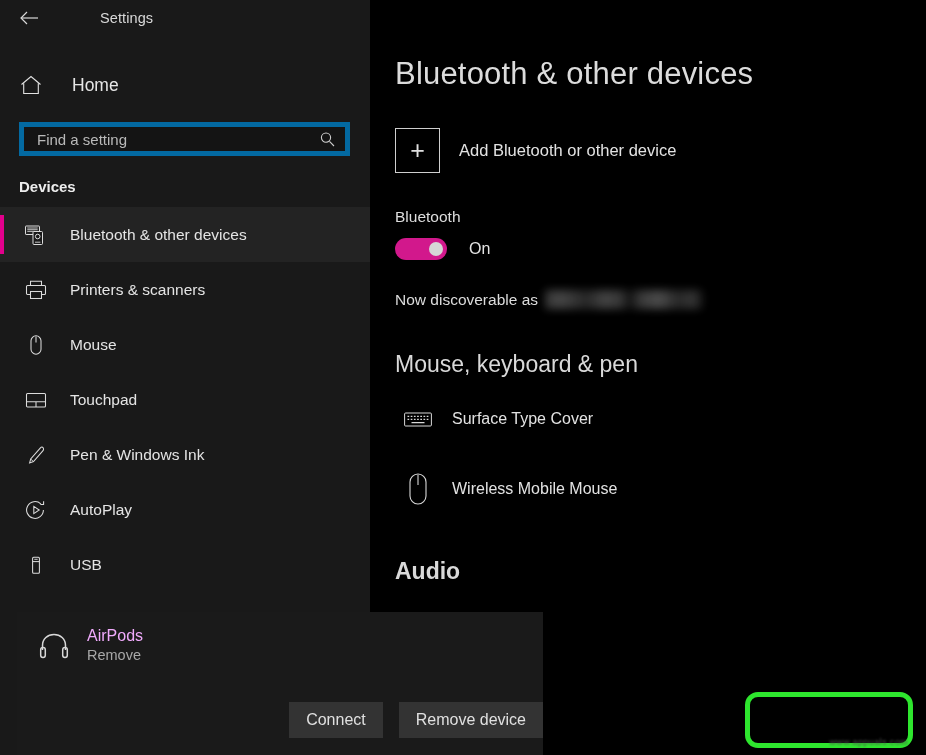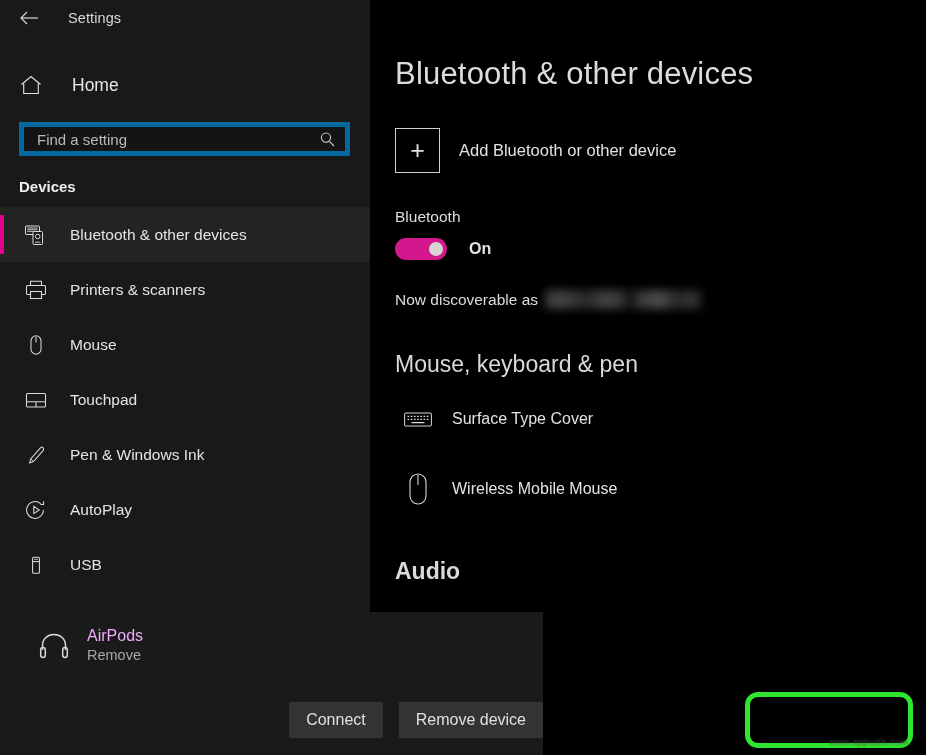--- a/index.html
+++ b/index.html
@@ -21,20 +21,21 @@
     position: relative;
     width: 370px; height: 755px;
     background: #191919;
     flex: 0 0 370px;
   }
   .side-titlebar {
     height: 36px;
     display: flex;
     align-items: center;
     padding-left: 12px;
+    gap: 32px;
   }
   .back-arrow {
     width: 34px; height: 28px;
     display: flex; align-items: center; justify-content: center;
     color: #d8d8d8;
   }
   .back-arrow svg { display:block; }
   .side-title {
     margin-left: 22px;
     font-size: 14.5px;
@@ -142,21 +143,21 @@
     margin-left: 19px;
     font-size: 16.5px;
     color: #e2e2e2;
   }
 
   .bt-label {
     margin-top: 35px;
     font-size: 15.5px;
     color: #dedede;
   }
-  .toggle-row { display:flex; align-items:center; margin-top: 12px; font-weight: bold; }
+  .toggle-row { display:flex; align-items:center; margin-top: 12px; }
   .toggle {
     width: 52px; height: 22px;
     border-radius: 11px;
     background: var(--accentToggle, #d2188c);
     position: relative;
     cursor: pointer;
   }
   .toggle .knob {
     position: absolute;
     right: 4px; top: 50%;

